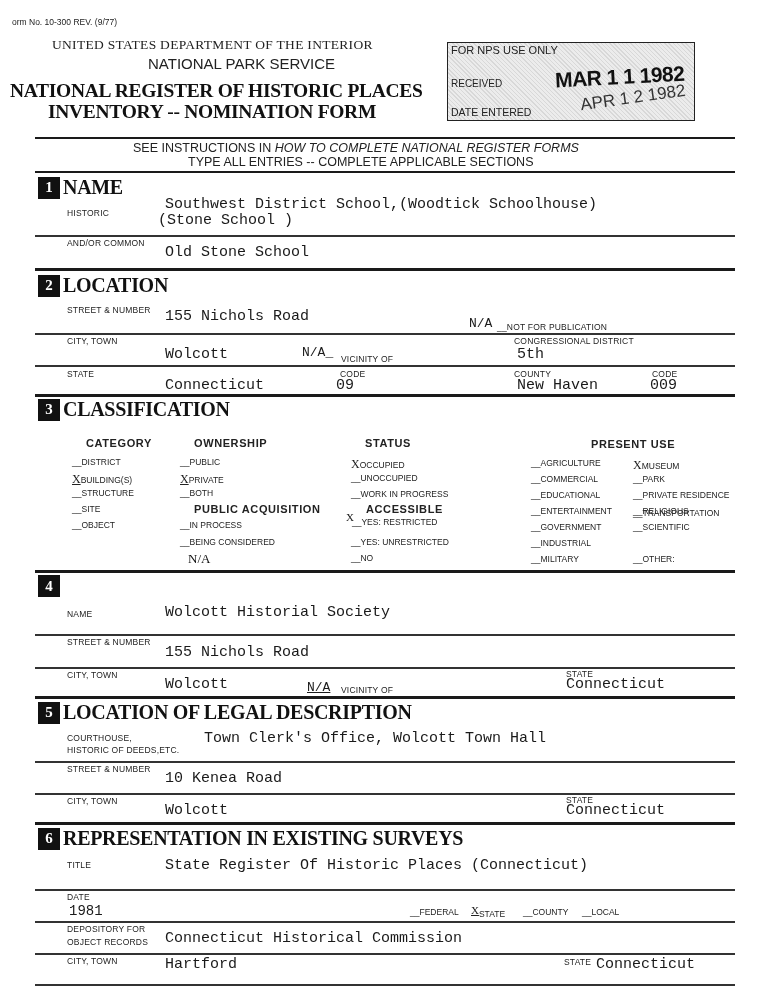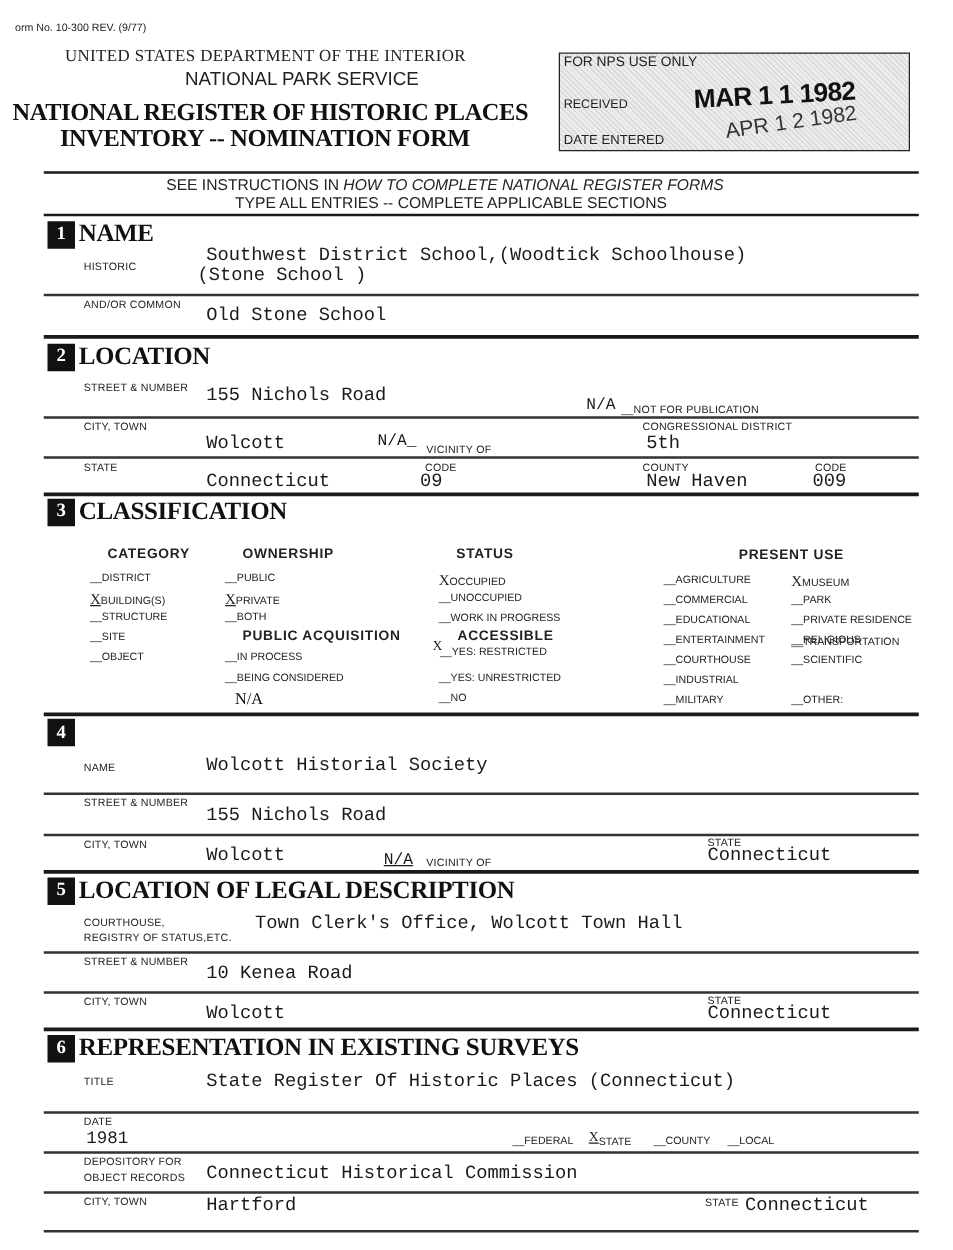--- a/index.html
+++ b/index.html
@@ -8,21 +8,21 @@
   .abs { position: absolute; white-space: nowrap; }
   .serif { font-family: "Liberation Serif", serif; text-align: right; }
   .lbl { font-family: "Liberation Sans", sans-serif; font-size: 8.5px; letter-spacing: 0.2px; color: #222; }
   .val { font-family: "Liberation Mono", monospace; font-size: 15px; color: #1a1a1a; }
   .hr { position: absolute; left: 35px; width: 700px; background: #1a1a1a; }
   .hr.thick { height: 3px; }
   .hr.thin { height: 1.5px; background: #333; }
   .sec-head { position: absolute; left: 38px; display: flex; align-items: center; }
   .sec-num { background: #111; color: #fff; font-family: "Liberation Serif", serif; font-weight: bold; font-size: 15px; width: 22px; height: 22px; display: flex; align-items: center; justify-content: center; margin-right: 3px; }
   .sec-title { font-family: "Liberation Serif", serif; font-weight: bold; font-size: 20px; letter-spacing: -0.3px; color: #111; }
-  .nps-box { position: absolute; left: 447px; top: 42px; width: 281px; height: 79px; border: 1.5px solid #222;
+  .nps-box { position: absolute; left: 447px; top: 42px; width: 248px; height: 79px; border: 1.5px solid #222;
     background: repeating-linear-gradient(45deg, #d8d8d8 0 1px, #ececec 1px 3px); }
   .cls-head { font-family: "Liberation Sans", sans-serif; font-weight: bold; font-size: 11px; letter-spacing: 0.6px; color: #222; }
   .cls-item { font-family: "Liberation Sans", sans-serif; font-size: 8.5px; color: #222; }
   .mark { font-family: "Liberation Serif", serif; font-size: 12px; text-decoration: underline; }
 </style>
 </head>
 <body>
 
 <div class="abs" style="left:12px; top:17px; font-size:8.5px; color:#222;">orm No. 10-300   REV. (9/77)</div>
 <div class="abs serif" style="left:52px; top:37px; font-size:13.5px; letter-spacing:0.3px; color:#222;">UNITED STATES DEPARTMENT OF THE INTERIOR</div>
@@ -111,21 +111,21 @@
 <div class="abs cls-head" style="left:366px; top:503px;">ACCESSIBLE</div>
 <div class="abs cls-item" style="left:346px; top:515px;"><span class="serif" style="font-size:11px; position:relative; top:-4px;">X</span><span style="margin-left:-2px;">__</span><span>YES: RESTRICTED</span></div>
 <div class="abs cls-item" style="left:351px; top:537px;"><span>__</span><span>YES: UNRESTRICTED</span></div>
 <div class="abs cls-item" style="left:351px; top:553px;"><span>__</span><span>NO</span></div>
 
 <div class="abs cls-head" style="left:591px; top:438px;">PRESENT USE</div>
 <div class="abs cls-item" style="left:531px; top:458px;"><span>__</span><span>AGRICULTURE</span></div>
 <div class="abs cls-item" style="left:531px; top:474px;"><span>__</span><span>COMMERCIAL</span></div>
 <div class="abs cls-item" style="left:531px; top:490px;"><span>__</span><span>EDUCATIONAL</span></div>
 <div class="abs cls-item" style="left:531px; top:506px;"><span>__</span><span>ENTERTAINMENT</span></div>
-<div class="abs cls-item" style="left:531px; top:522px;"><span>__</span><span>COURTHOUSE</span></div>
+<div class="abs cls-item" style="left:531px; top:522px;"><span>__</span><span>GOVERNMENT</span></div>
 <div class="abs cls-item" style="left:531px; top:538px;"><span>__</span><span>INDUSTRIAL</span></div>
 <div class="abs cls-item" style="left:531px; top:554px;"><span>__</span><span>MILITARY</span></div>
 
 <div class="abs cls-item" style="left:633px; top:458px;"><span class="mark" style="text-decoration:none;">X</span><span>MUSEUM</span></div>
 <div class="abs cls-item" style="left:633px; top:474px;"><span>__</span><span>PARK</span></div>
 <div class="abs cls-item" style="left:633px; top:490px;"><span>__</span><span>PRIVATE RESIDENCE</span></div>
 <div class="abs cls-item" style="left:633px; top:506px;"><span>__</span><span>RELIGIOUS</span></div>
 <div class="abs cls-item" style="left:633px; top:522px;"><span>__</span><span>SCIENTIFIC</span></div>
 <div class="abs cls-item" style="left:633px; top:508px;"><span>__</span><span>TRANSPORTATION</span></div>
 <div class="abs cls-item" style="left:633px; top:554px;"><span>__</span><span>OTHER:</span></div>
@@ -147,21 +147,21 @@
 <div class="abs lbl" style="left:341px; top:685px;">VICINITY OF</div>
 <div class="abs lbl" style="left:566px; top:669px;">STATE</div>
 <div class="abs val" style="left:566px; top:676px;">Connecticut</div>
 <div class="hr thick" style="top:696px;"></div>
 
 <div class="sec-head" style="top:701px;">
   <span class="sec-num">5</span>
   <span class="sec-title">LOCATION OF LEGAL DESCRIPTION</span>
 </div>
 <div class="abs lbl" style="left:67px; top:733px;">COURTHOUSE,</div>
-<div class="abs lbl" style="left:67px; top:745px;">REGISTRY OF STATUS,ETC.</div>
+<div class="abs lbl" style="left:67px; top:745px;">HISTORIC OF DEEDS,ETC.</div>
 <div class="abs val" style="left:204px; top:730px;">Town Clerk's Office, Wolcott Town Hall</div>
 <div class="hr thin" style="top:761px;"></div>
 <div class="abs lbl" style="left:67px; top:764px;">STREET &amp; NUMBER</div>
 <div class="abs val" style="left:165px; top:770px;">10 Kenea Road</div>
 <div class="hr thin" style="top:793px;"></div>
 <div class="abs lbl" style="left:67px; top:796px;">CITY, TOWN</div>
 <div class="abs val" style="left:165px; top:802px;">Wolcott</div>
 <div class="abs lbl" style="left:566px; top:795px;">STATE</div>
 <div class="abs val" style="left:566px; top:802px;">Connecticut</div>
 <div class="hr thick" style="top:822px;"></div>

